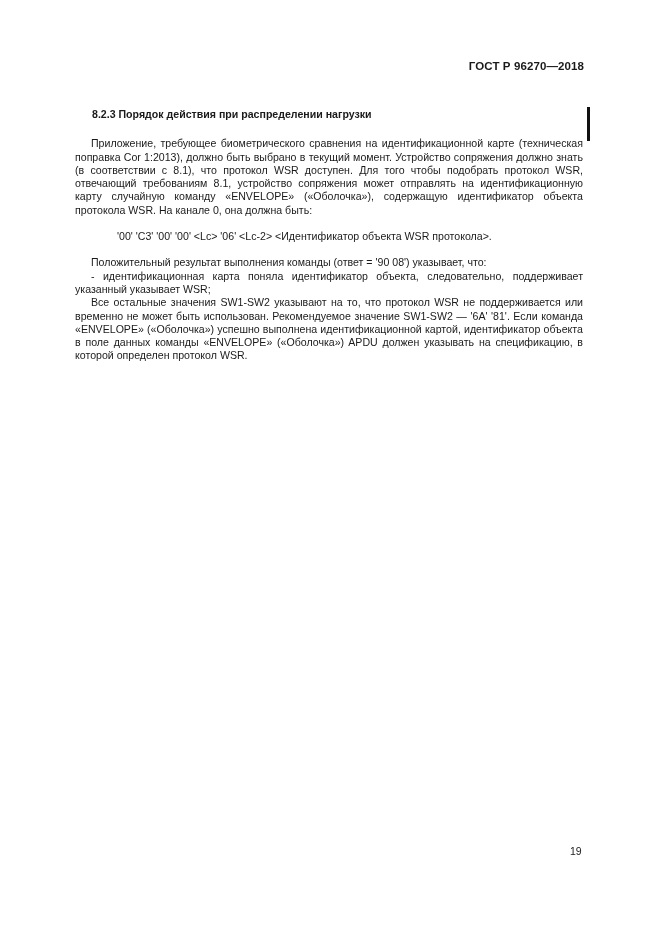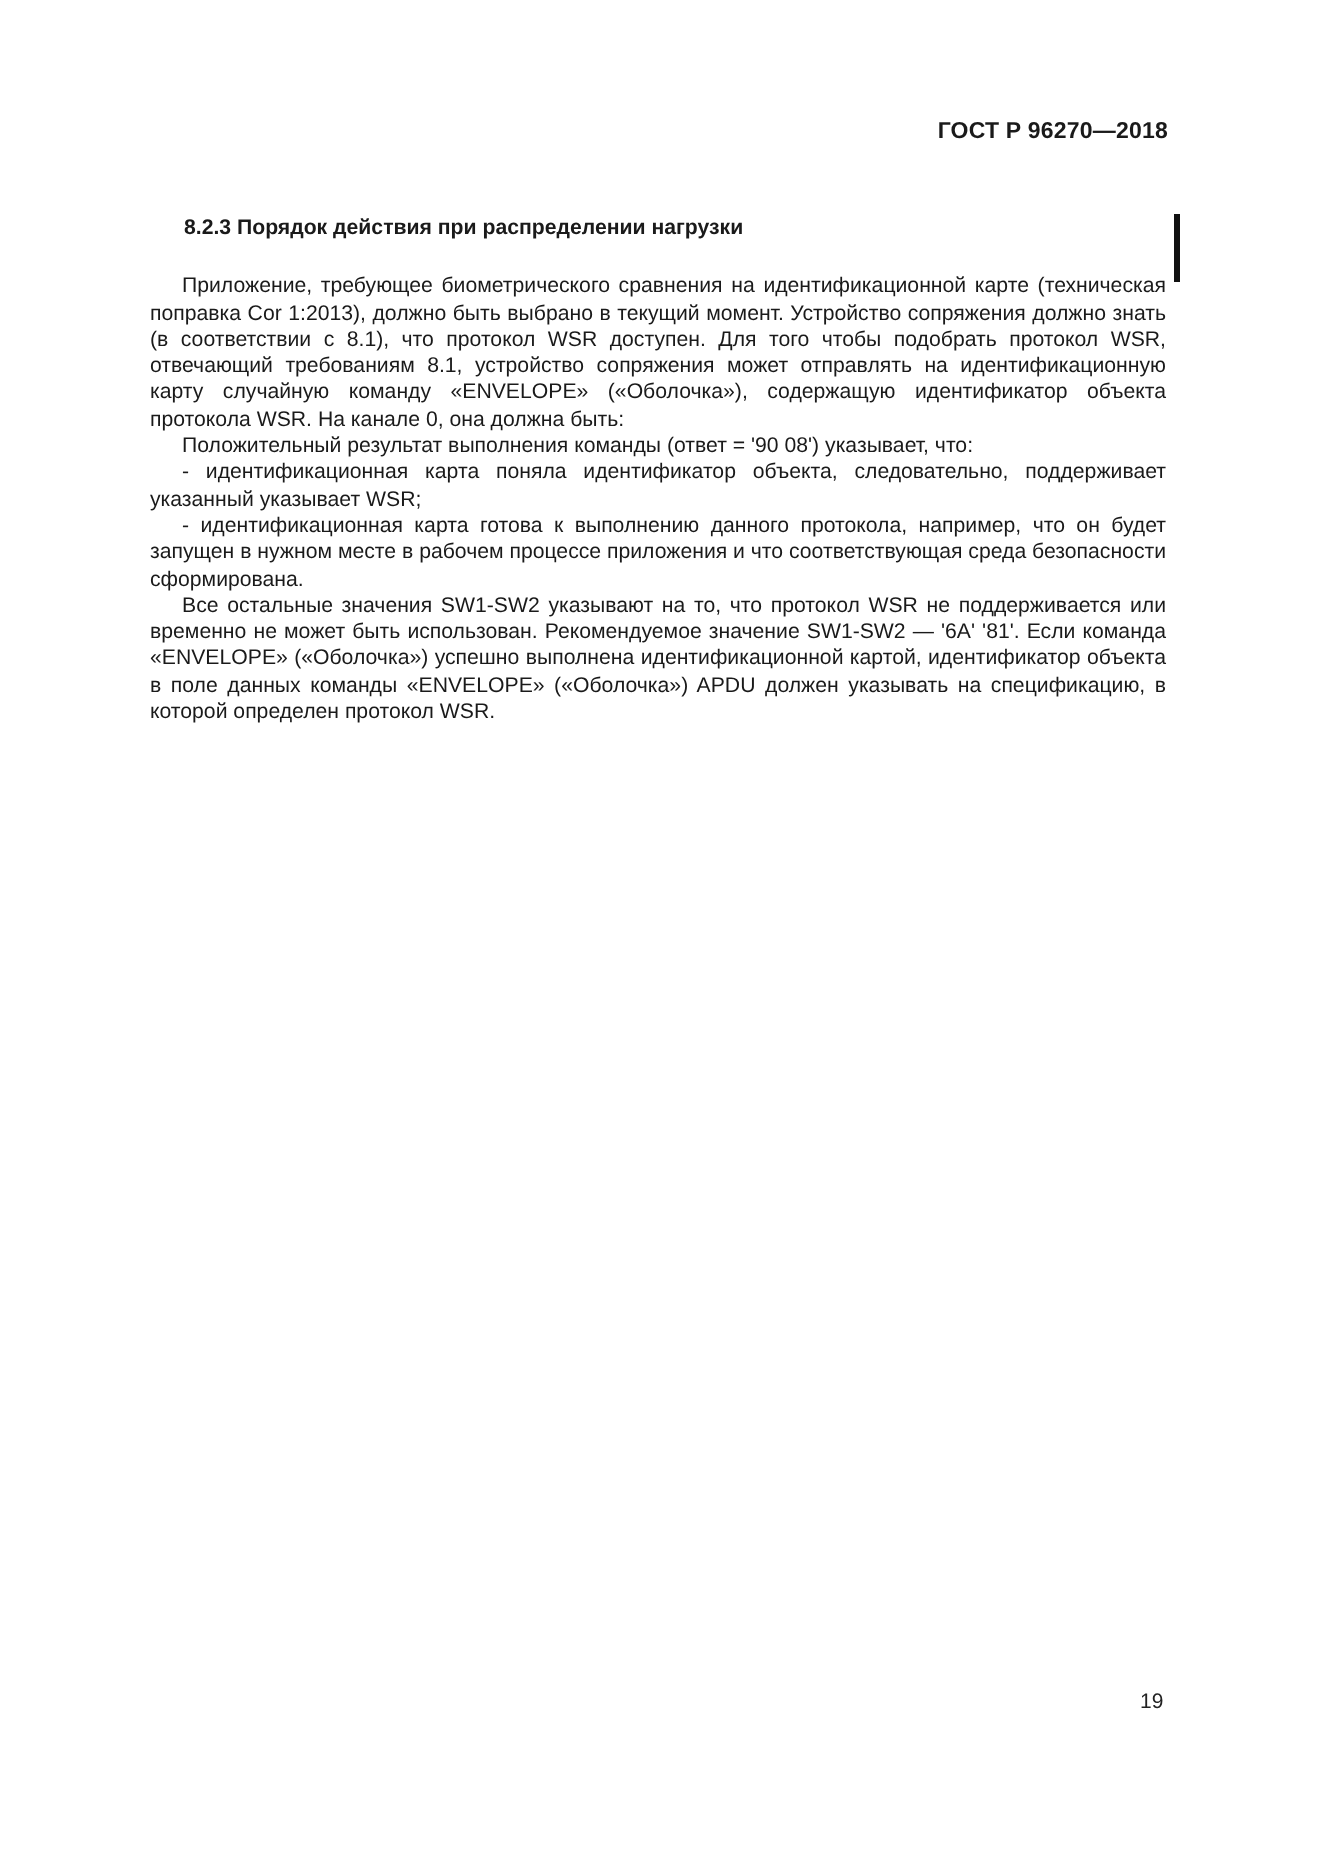--- a/index.html
+++ b/index.html
@@ -19,19 +19,19 @@
 </head>
 <body>
 
 <div class="page-header">ГОСТ Р 96270—2018</div>
 
 <div class="change-bar"></div>
 
 <div class="content">
   <p class="heading">8.2.3 Порядок действия при распределении нагрузки</p>
   <p class="para para-last-left">Приложение, требующее биометрического сравнения на идентификационной карте (техническая поправка Cor 1:2013), должно быть выбрано в текущий момент. Устройство сопряжения должно знать (в соответствии с 8.1), что протокол WSR доступен. Для того чтобы подобрать протокол WSR, отвечающий требованиям 8.1, устройство сопряжения может отправлять на идентификационную карту случайную команду «ENVELOPE» («Оболочка»), содержащую идентификатор объекта протокола WSR. На канале 0, она должна быть:</p>
+  <p class="formula">'00' 'C3' '00' '00' &lt;Lc&gt; '06' &lt;Lc-2&gt; &lt;Идентификатор объекта WSR протокола&gt;.</p>
   <p class="para para-last-left">Положительный результат выполнения команды (ответ = '90 08') указывает, что:</p>
   <p class="para para-last-left">- идентификационная карта поняла идентификатор объекта, следовательно, поддерживает указанный указывает WSR;</p>
-  <p class="para para-last-left">- идентификационная карта готова к выполнению данного протокола, например, что он будет запущен в нужном месте в рабочем процессе приложения и что соответствующая среда безопасности сформирована.</p>
   <p class="para para-last-left">Все остальные значения SW1-SW2 указывают на то, что протокол WSR не поддерживается или временно не может быть использован. Рекомендуемое значение SW1-SW2 — '6A' '81'. Если команда «ENVELOPE» («Оболочка») успешно выполнена идентификационной картой, идентификатор объекта в поле данных команды «ENVELOPE» («Оболочка») APDU должен указывать на спецификацию, в которой определен протокол WSR.</p>
 </div>
 
 <div class="page-number">19</div>
 
 </body></html>

